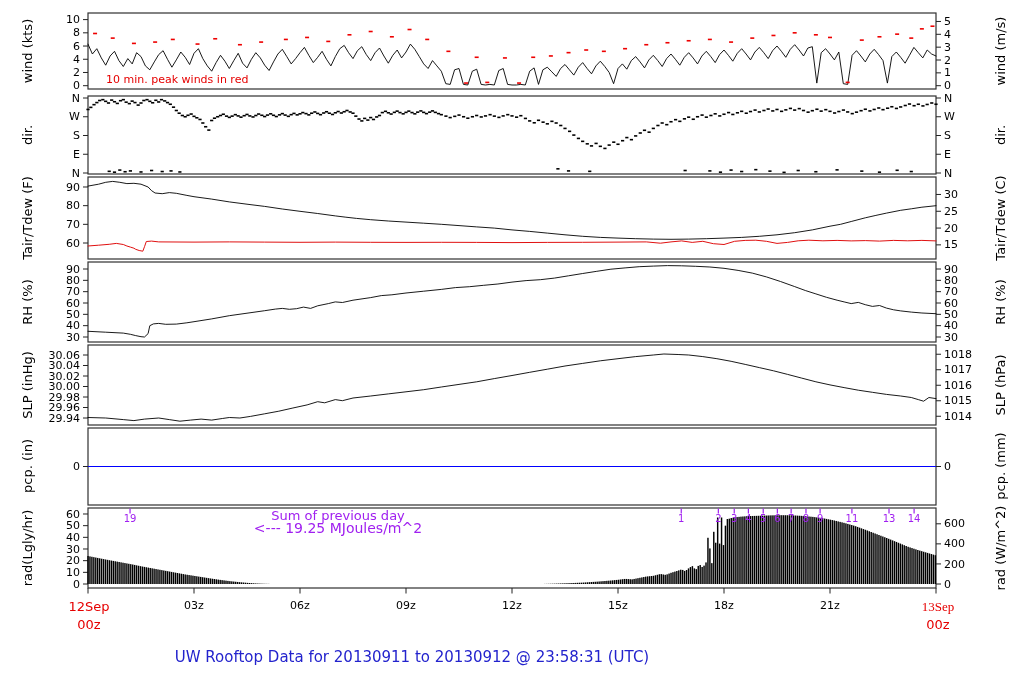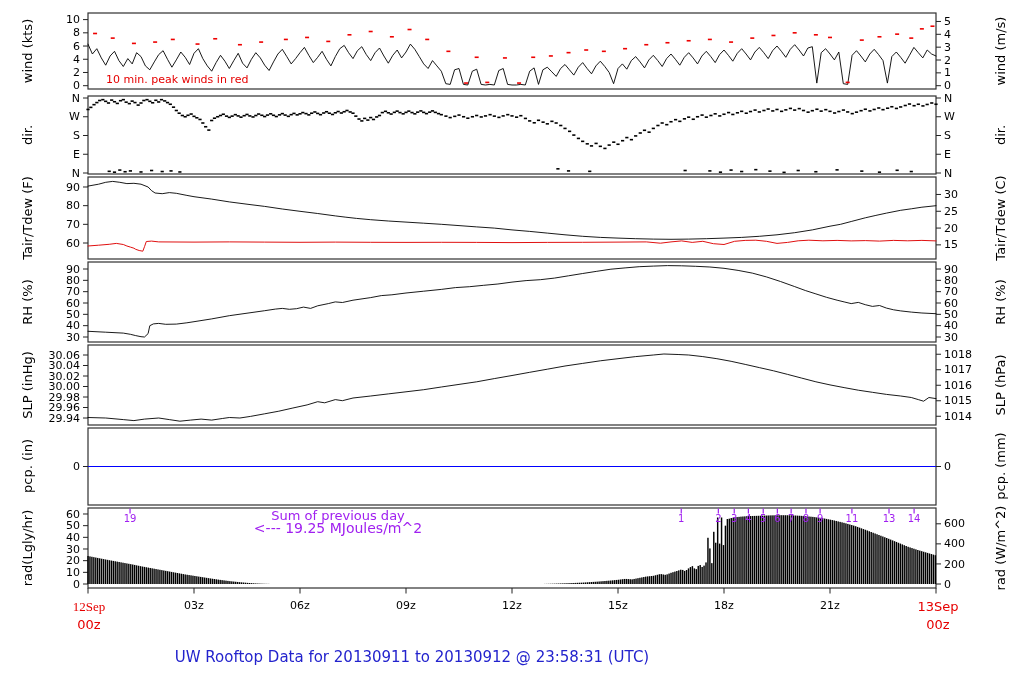--- a/index.html
+++ b/index.html
@@ -832,19 +832,19 @@
   <div class="vlabel" style="left:27px;top:548px;">rad(Lgly/hr)</div>
 
   <div class="vlabel" style="left:1000px;top:51px;">wind (m/s)</div>
   <div class="vlabel" style="left:1000px;top:135px;">dir.</div>
   <div class="vlabel" style="left:1000px;top:218px;">Tair/Tdew (C)</div>
   <div class="vlabel" style="left:1000px;top:302px;">RH (%)</div>
   <div class="vlabel" style="left:1000px;top:385px;">SLP (hPa)</div>
   <div class="vlabel" style="left:1000px;top:466px;">pcp. (mm)</div>
   <div class="vlabel" style="left:1000px;top:548px;">rad (W/m^2)</div>
 
-  <div class="xdate" style="left:89px;top:599px;font-family:Liberation Serif, serif;">12Sep</div>
+  <div class="xdate" style="left:89px;top:599px;">12Sep</div>
   <div class="xdate" style="left:89px;top:617px;">00z</div>
-  <div class="xdate" style="left:938px;top:599px;">13Sep</div>
+  <div class="xdate" style="left:938px;top:599px;font-family:Liberation Serif, serif;">13Sep</div>
   <div class="xdate" style="left:938px;top:617px;">00z</div>
 
   <div id="title">UW Rooftop Data for 20130911  to  20130912 @ 23:58:31  (UTC)</div>
 </div>
 
 </body></html>

